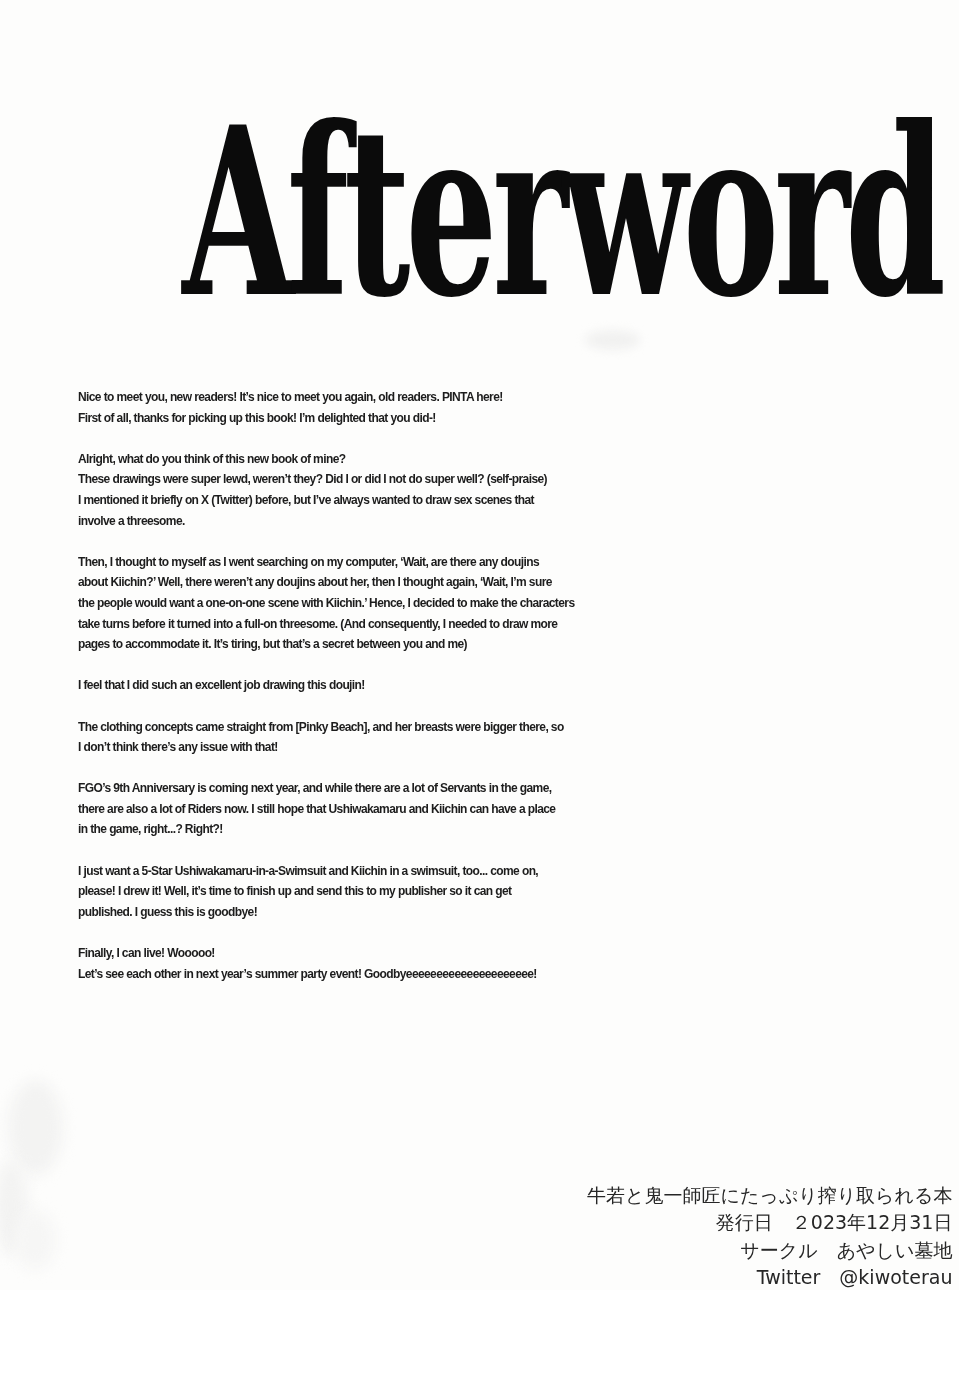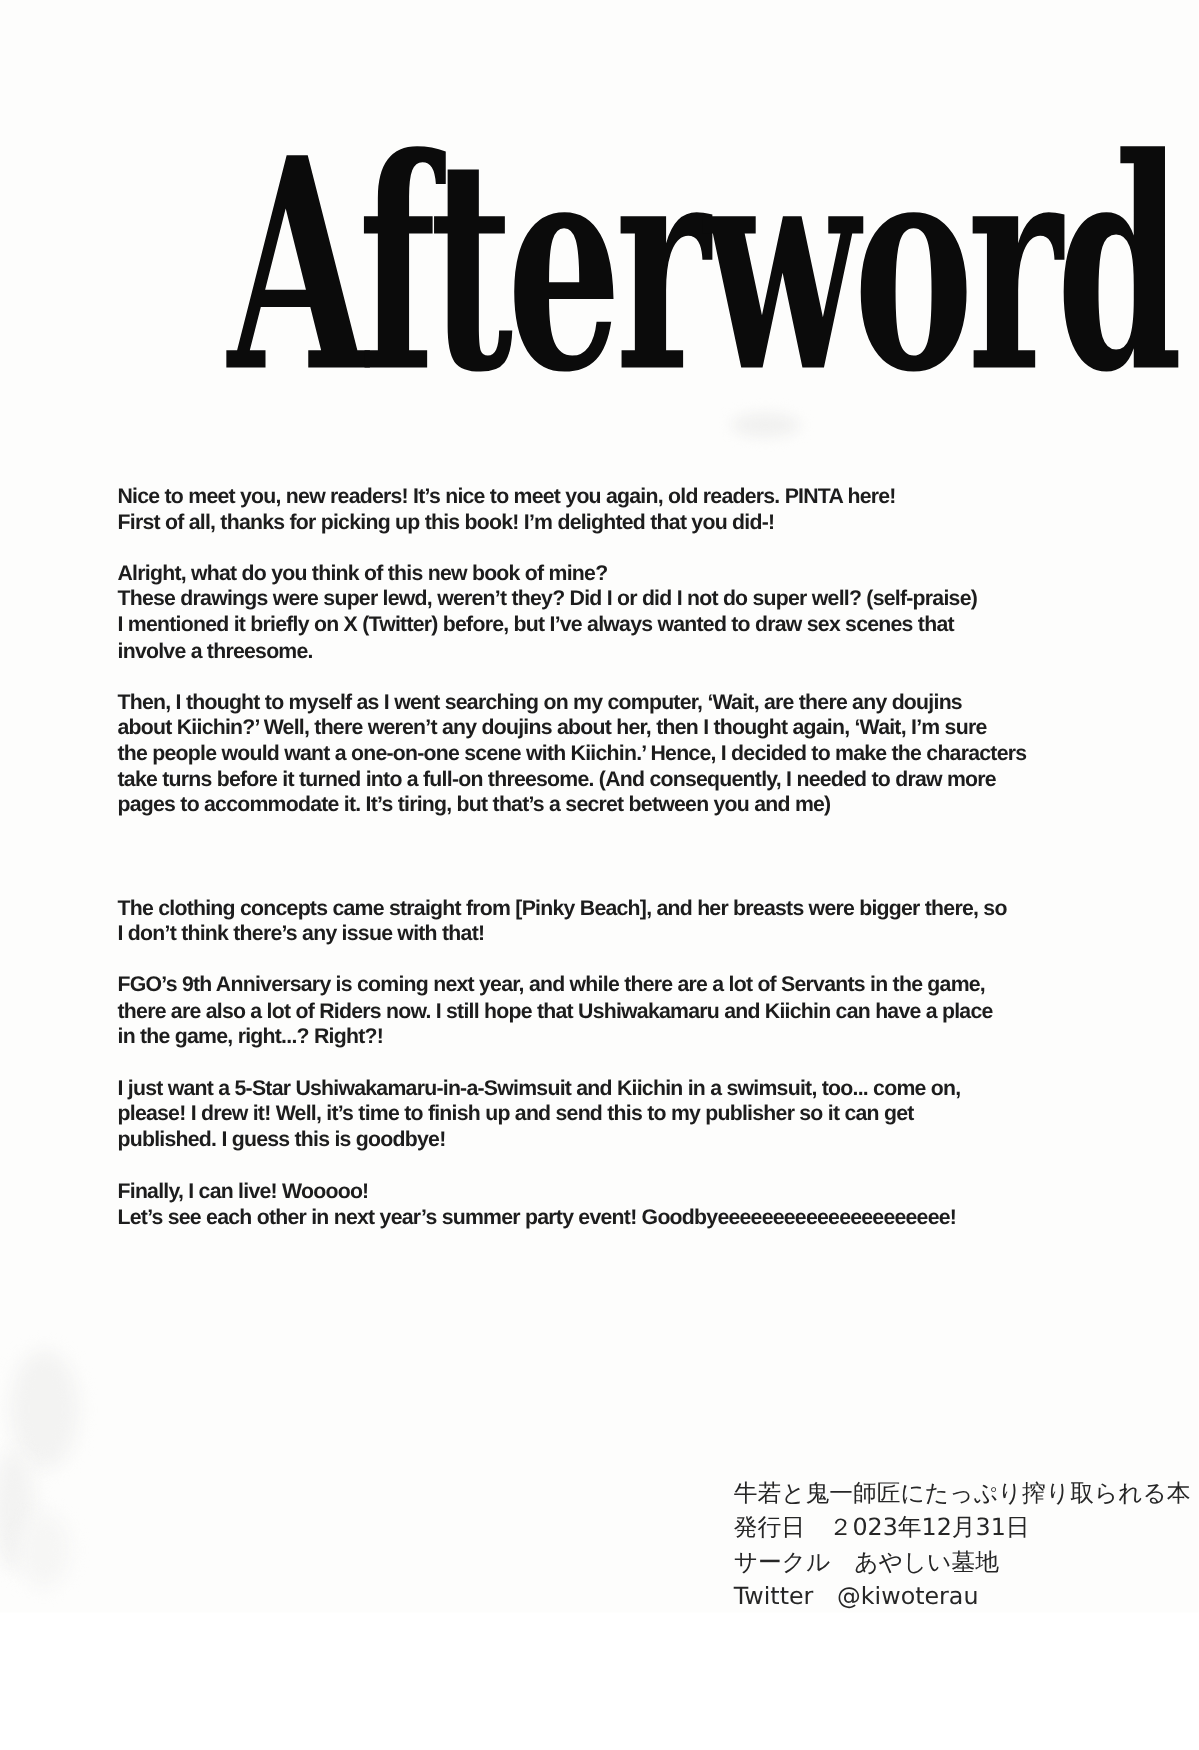--- a/index.html
+++ b/index.html
@@ -27,36 +27,36 @@
     transform: scaleX(0.62);
     transform-origin: 50% 50%;
     white-space: nowrap;
   }
   .body-text {
     position: absolute;
     left: 78px; top: 387px;
     width: 820px;
     font-family: "Liberation Sans", "DejaVu Sans", sans-serif;
     font-weight: 700;
-    font-size: 17px;
+    font-size: 12px;
     line-height: 20.6px;
     letter-spacing: -0.6px;
     color: #1d1d1d;
     white-space: nowrap;
-    margin-left: 16px;
   }
   .body-text p { margin: 0 0 20.6px 0; }
   .colophon {
     position: absolute;
     left: 587px; top: 1182px;
     font-family: "DejaVu Sans", "Liberation Sans", sans-serif;
     font-size: 19px;
     line-height: 27.4px;
     color: #262626;
     white-space: nowrap;
+    text-align: right;
   }
   .notice {
     position: absolute;
     left: 590px; top: 1397px;
     font-family: Liberation Mono, monospace;
     font-size: 18px;
     line-height: 24px;
     letter-spacing: -0.8px;
     color: #7f1d1d;
     white-space: nowrap;
@@ -77,21 +77,21 @@
 <body>
 
 <div class="page">
 
   <div class="title">Afterword</div>
 
   <div class="body-text">
       <p><span>Nice to meet you, new readers! It’s nice to meet you again, old readers. PINTA here!</span><br><span>First of all, thanks for picking up this book! I’m delighted that you did-!</span></p>
       <p><span>Alright, what do you think of this new book of mine?</span><br><span>These drawings were super lewd, weren’t they? Did I or did I not do super well? (self-praise)</span><br><span>I mentioned it briefly on X (Twitter) before, but I’ve always wanted to draw sex scenes that</span><br><span>involve a threesome.</span></p>
       <p><span>Then, I thought to myself as I went searching on my computer, ‘Wait, are there any doujins</span><br><span>about Kiichin?’ Well, there weren’t any doujins about her, then I thought again, ‘Wait, I’m sure</span><br><span>the people would want a one-on-one scene with Kiichin.’ Hence, I decided to make the characters</span><br><span>take turns before it turned into a full-on threesome. (And consequently, I needed to draw more</span><br><span>pages to accommodate it. It’s tiring, but that’s a secret between you and me)</span></p>
-      <p><br><br><span>The clothing concepts came straight from [Pinky Beach], and her breasts were bigger there, so</span><br><span>I don’t think there’s any issue with that!</span></p>
+      <p><span>I feel that I did such an excellent job drawing this doujin!</span><br><br><span>The clothing concepts came straight from [Pinky Beach], and her breasts were bigger there, so</span><br><span>I don’t think there’s any issue with that!</span></p>
       <p><span>FGO’s 9th Anniversary is coming next year, and while there are a lot of Servants in the game,</span><br><span>there are also a lot of Riders now. I still hope that Ushiwakamaru and Kiichin can have a place</span><br><span>in the game, right...? Right?!</span></p>
       <p><span>I just want a 5-Star Ushiwakamaru-in-a-Swimsuit and Kiichin in a swimsuit, too... come on,</span><br><span>please! I drew it! Well, it’s time to finish up and send this to my publisher so it can get</span><br><span>published. I guess this is goodbye!</span></p>
       <p><span>Finally, I can live! Wooooo!</span><br><span>Let’s see each other in next year’s summer party event! Goodbyeeeeeeeeeeeeeeeeeeeee!</span></p>
     </div>
 
   <div class="colophon">
       <div>牛若と鬼一師匠にたっぷり搾り取られる本</div>
       <div>発行日　２023年12月31日</div>
       <div>サークル　あやしい墓地</div>
       <div>Twitter　@kiwoterau</div>

